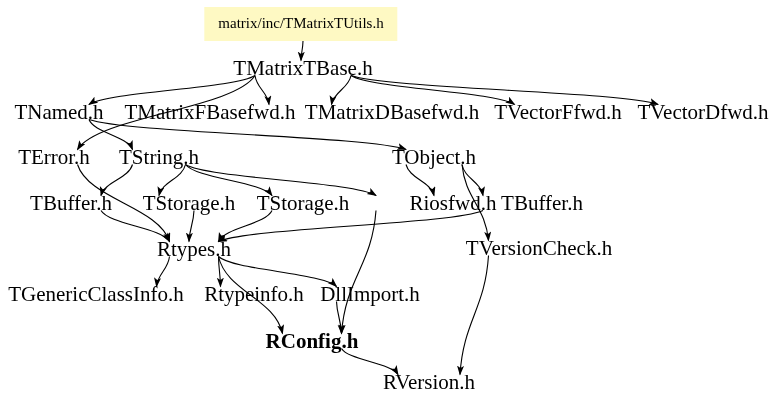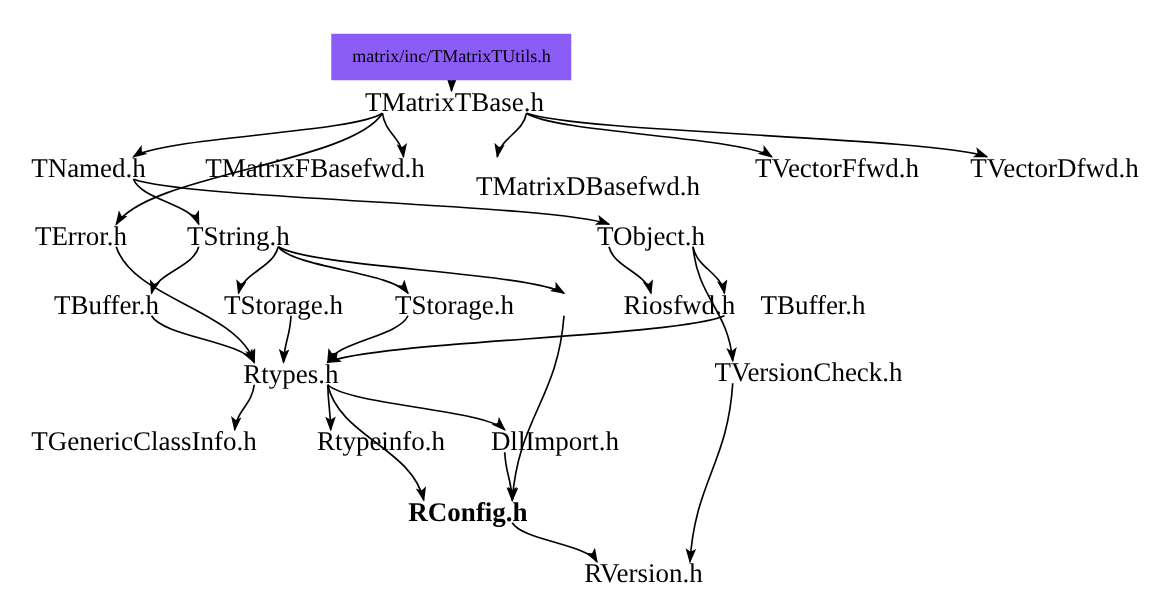--- a/index.html
+++ b/index.html
@@ -18,32 +18,31 @@
   #edge-layer {
     position: absolute;
     left: 0;
     top: 0;
     width: 779px;
     height: 406px;
     pointer-events: none;
   }
   .node {
     position: absolute;
-    font-size: 18px;
+    font-size: 21px;
     line-height: 1;
     color: #000000;
     white-space: nowrap;
     transform: translate(-50%, -50%);
     text-align: center;
   }
   .node.root {
-    background: #8b5cf6;
+    background: #fef9c3;
     padding: 9px 14px 10px 14px;
-    font-size: 12px;
-    margin-top: 14px;
+    font-size: 15px;
   }
 </style>
 </head>
 <body>
 
 <div id="graph-root">
 
   <svg id="edge-layer" width="779" height="406" viewBox="0 0 779 406" xmlns="http://www.w3.org/2000/svg">
     <defs>
       <marker id="ah" markerWidth="9" markerHeight="9" refX="8" refY="3.2" orient="auto" markerUnits="strokeWidth">
@@ -81,21 +80,21 @@
         <path d="M341.5,348.5 C348.28,360.2 391.22,362.8 398,374.5" marker-end="url(#ah)"></path>
         <path d="M488.5,255.5 C485.08,309.05 463.42,320.95 460,374.5" marker-end="url(#ah)"></path>
       </g>
   </svg>
 
   <div id="nodes">
       <div class="node root" style="left: 301px; top: 24px;">matrix/inc/TMatrixTUtils.h</div>
       <div class="node" style="left: 303px; top: 68px;">TMatrixTBase.h</div>
       <div class="node" style="left: 59px; top: 112px;">TNamed.h</div>
       <div class="node" style="left: 210px; top: 112px;">TMatrixFBasefwd.h</div>
-      <div class="node" style="left: 392px; top: 124px;">TMatrixDBasefwd.h</div>
+      <div class="node" style="left: 392px; top: 112px;">TMatrixDBasefwd.h</div>
       <div class="node" style="left: 558px; top: 112px;">TVectorFfwd.h</div>
       <div class="node" style="left: 703px; top: 112px;">TVectorDfwd.h</div>
       <div class="node" style="left: 54px; top: 157px;">TError.h</div>
       <div class="node" style="left: 159px; top: 157px;">TString.h</div>
       <div class="node" style="left: 434px; top: 157px;">TObject.h</div>
       <div class="node" style="left: 71px; top: 203px;">TBuffer.h</div>
       <div class="node" style="left: 189px; top: 203px;">TStorage.h</div>
       <div class="node" style="left: 303px; top: 203px;">TStorage.h</div>
       <div class="node" style="left: 405px; top: 203px; margin-left: 48px;">Riosfwd.h</div>
       <div class="node" style="left: 510px; top: 203px; margin-left: 32px;">TBuffer.h</div>

